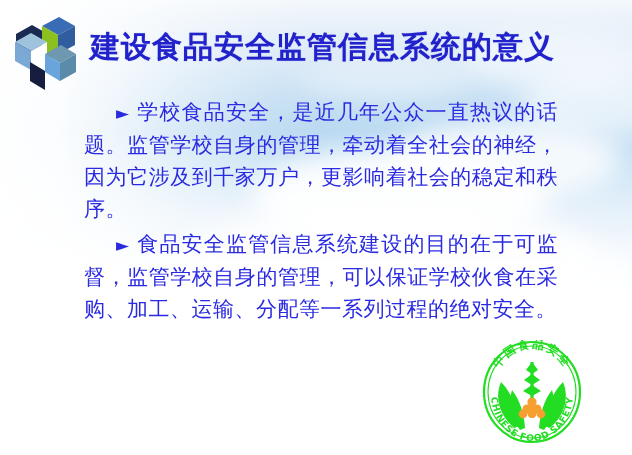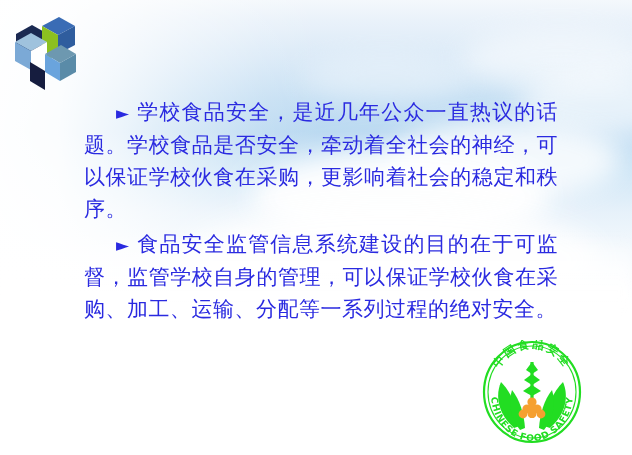--- a/index.html
+++ b/index.html
@@ -171,23 +171,24 @@
       <polygon points="31,42 47,33 62,42 46,51" fill="#6d98b0"></polygon>
       <polygon points="46,51 62,42 62,60 46,69" fill="#5a8ba8"></polygon>
       <polygon points="31,42 46,51 46,69 31,60" fill="#6aa4dd"></polygon>
 
       <polygon points="16,50 31,59 31,78 16,69" fill="#161d3f"></polygon>
       <polygon points="16,50 31,59 16,68 1,59" fill="#1b2a52" opacity="0"></polygon>
       <polygon points="31,59 46,50 46,69 31,78" fill="#6aa4dd" opacity="0"></polygon>
     </svg>
   </div>
 
+  <div class="slide-title">建设食品安全监管信息系统的意义</div>
 
   <div class="body-block">
-    <p class="para"><span class="bullet-glyph">►</span><span>学校食品安全，是近几年公众一直热议的话题。学校食品是否安全，牵动着全社会的神经，可以保证学校伙食在采购，更影响着社会的稳定和秩序。</span></p>
+    <p class="para"><span class="bullet-glyph">►</span><span>学校食品安全，是近几年公众一直热议的话题。监管学校自身的管理，牵动着全社会的神经，因为它涉及到千家万户，更影响着社会的稳定和秩序。</span></p>
     <p class="para"><span class="bullet-glyph">►</span><span>食品安全监管信息系统建设的目的在于可监督，监管学校自身的管理，可以保证学校伙食在采购、加工、运输、分配等一系列过程的绝对安全。</span></p>
   </div>
 
   <div class="seal">
     <svg width="108" height="104" viewBox="0 0 108 104" xmlns="http://www.w3.org/2000/svg">
       <defs>
         <path id="arcTop" d="M 14,54 A 40,46 0 0 1 94,54" fill="none"></path>
         <path id="arcBot" d="M 13,54 A 41,47 0 0 0 95,54" fill="none"></path>
       </defs>
       <ellipse cx="54" cy="52" rx="48" ry="50" fill="none" stroke="#22dd22" stroke-width="2.2"></ellipse>

